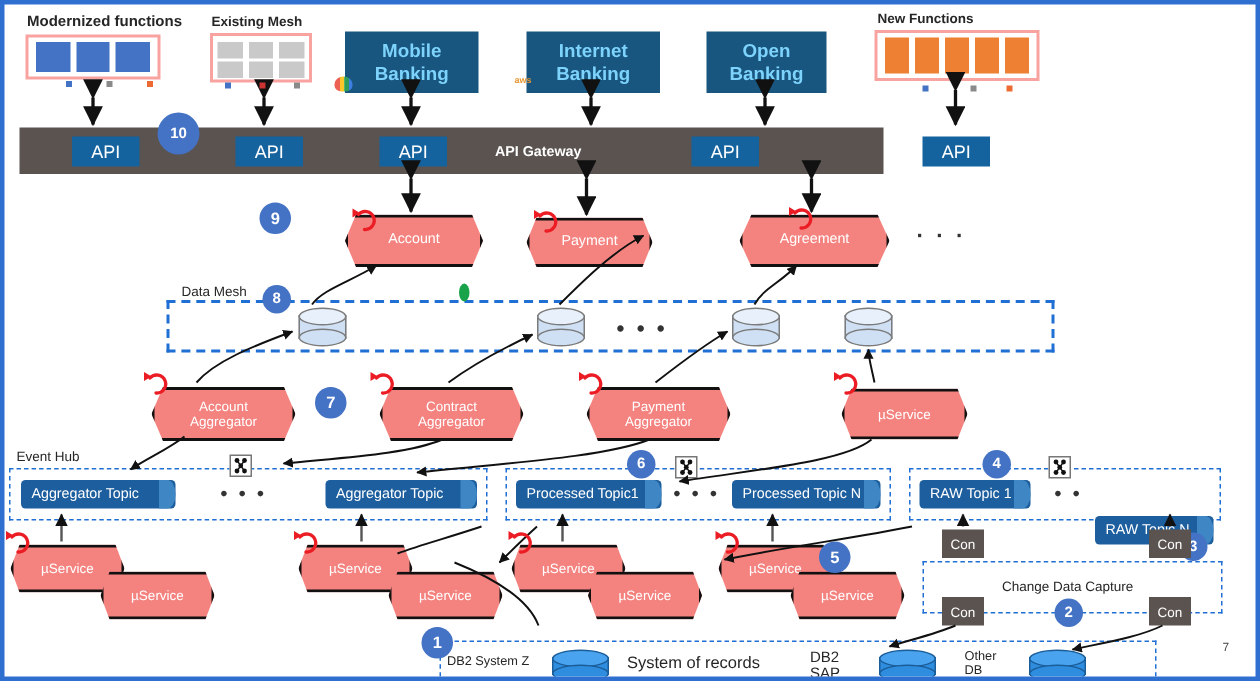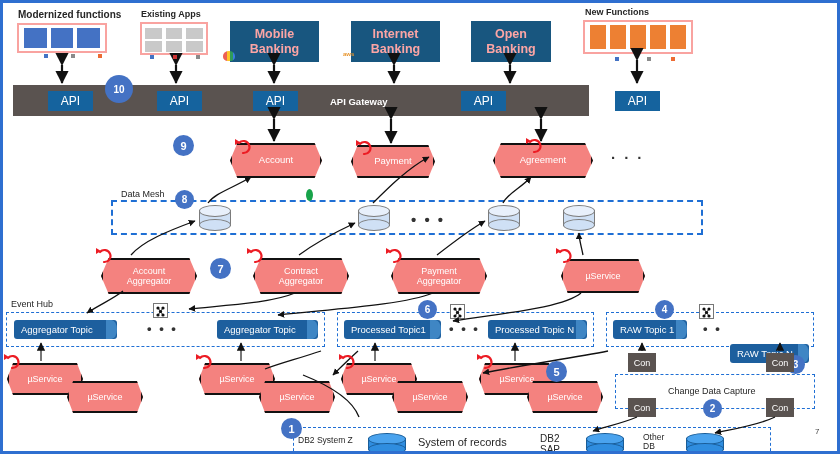--- a/index.html
+++ b/index.html
@@ -14,21 +14,21 @@
 
   
   .tilegroup{border:2px solid #f9a3a0;background:#fff;display:flex;align-items:center;
              justify-content:space-between;padding:3px;}
   .tile{flex:1;margin:0 2px;}
   .tile.blue{background:#4472c4;}
   .tile.grey{background:#c9c9c9;}
   .tile.orange{background:#ed8033;}
 
   
-  .channel{background:#18567f;color:#fca5a5;font-weight:bold;font-size:12.5px;
+  .channel{background:#18567f;color:#7dd3fc;font-weight:bold;font-size:12.5px;
            display:flex;align-items:center;justify-content:center;text-align:center;
            line-height:1.15;}
 
   
   #apigw{background:#5a5350;display:flex;align-items:center;}
   .apibox{position:absolute;background:#15639e;color:#fff;font-size:12px;
           display:flex;align-items:center;justify-content:center;}
   #apigw-label{position:absolute;color:#fff;font-weight:bold;font-size:9.5px;}
 
   
@@ -81,21 +81,21 @@
 
 <div id="canvas">
 
   <div class="abs lbl lbl-b" style="left:15px;top:6px;font-size:10px;">Modernized functions</div>
   <div class="abs tilegroup" style="left:14px;top:20px;width:90px;height:30px;">
     <div class="tile blue" style="height:20px;"></div>
     <div class="tile blue" style="height:20px;"></div>
     <div class="tile blue" style="height:20px;"></div>
   </div>
 
-  <div class="abs lbl lbl-b" style="left:138px;top:6px;font-size:9px;">Existing Apps</div>
+  <div class="abs lbl lbl-b" style="left:138px;top:6px;font-size:9px;">Existing Mesh</div>
   <div class="abs tilegroup" style="left:137px;top:19px;width:68px;height:33px;flex-wrap:wrap;padding:3px 2px;">
     <div class="tile grey" style="height:11px;flex:0 0 28%;margin:1px;"></div>
     <div class="tile grey" style="height:11px;flex:0 0 28%;margin:1px;"></div>
     <div class="tile grey" style="height:11px;flex:0 0 28%;margin:1px;"></div>
     <div class="tile grey" style="height:11px;flex:0 0 28%;margin:1px;"></div>
     <div class="tile grey" style="height:11px;flex:0 0 28%;margin:1px;"></div>
     <div class="tile grey" style="height:11px;flex:0 0 28%;margin:1px;"></div>
   </div>
 
   <div class="abs lbl lbl-b" style="left:582px;top:4px;font-size:9px;">New Functions</div>

